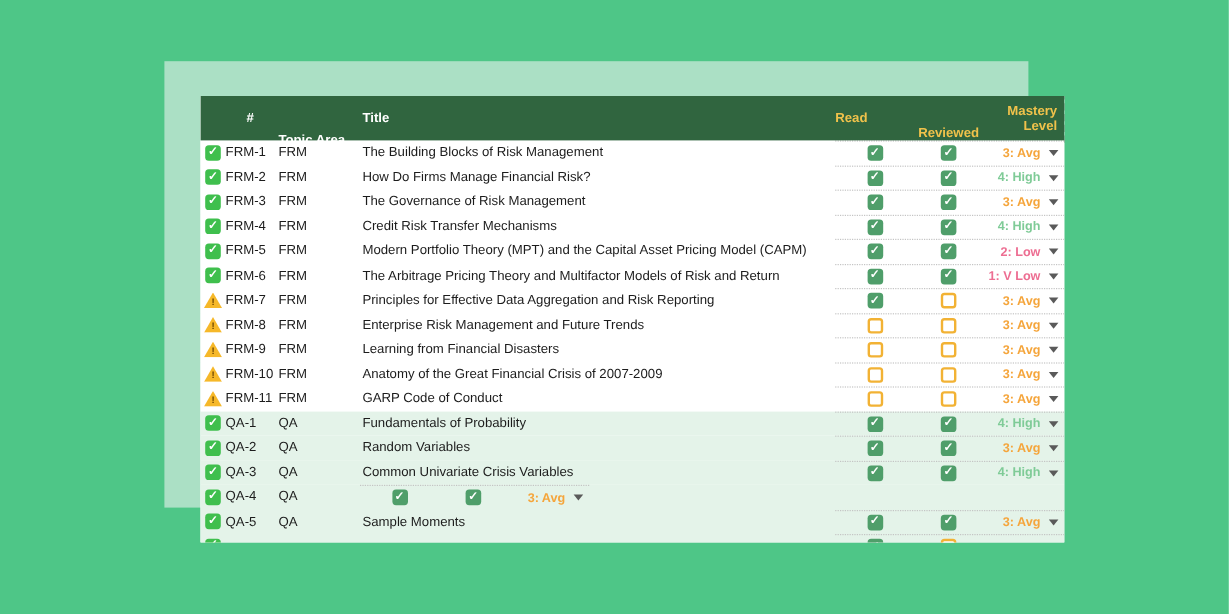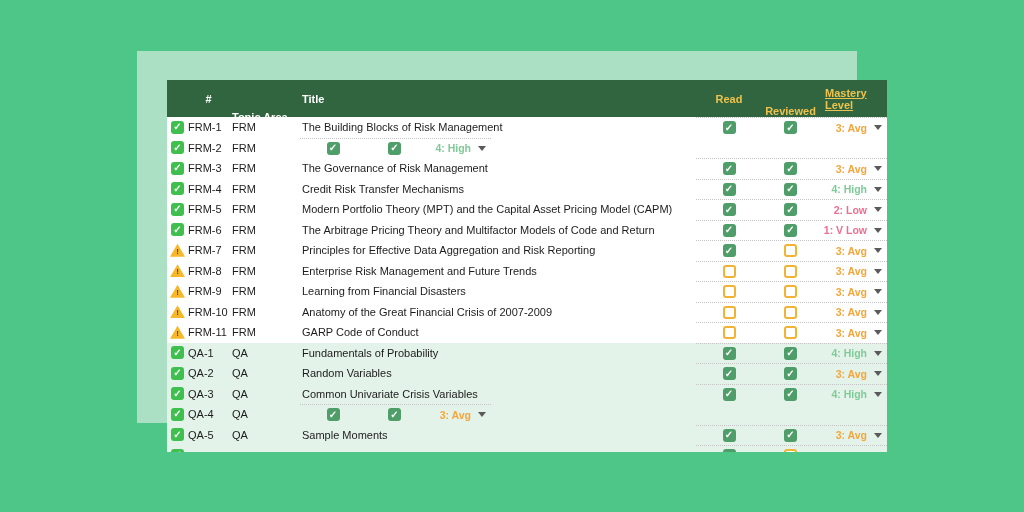--- a/index.html
+++ b/index.html
@@ -20,23 +20,23 @@
   .thead{
     position:relative;display:flex;align-items:center;height:37px;
     background:var(--header_bg,#30653F);
     color:#ffffff;font-size:11px;font-weight:700;box-sizing:border-box;
   }
   .hc{box-sizing:border-box;}
   .c-status{width:21px;flex:none;}
   .c-num{width:41px;flex:none;text-align:center;}
   .c-topic{width:71px;flex:none;padding-left:3px;margin-top:36px;}
   .c-title{flex:1;padding-left:2px;}
-  .c-read{width:66px;flex:none;text-align:center;}
+  .c-read{width:66px;flex:none;text-align:left;}
   .c-rev{width:57px;flex:none;text-align:center;margin-top:24px;}
-  .c-mast{width:68px;flex:none;text-align:left;line-height:12px;padding:0 6px;text-decoration:underline;}
+  .c-mast{width:68px;flex:none;text-align:right;line-height:12px;padding:0 6px;}
   .gold{color:var(--header_gold,#F0C24B);}
   .dash{
     position:absolute;top:-3px;right:-2px;width:24px;height:40px;
     border-top:2px dashed #37422f;border-right:2px dashed #37422f;
     pointer-events:none;
   }
   
   .tbody{font-size:11px;color:var(--text_dark,#1C1C1C);}
   .row{display:flex;align-items:center;height:20.5px;background:#ffffff;}
   .row.qa{background:var(--row_alt_bg,#E4F3E9);}
@@ -128,20 +128,21 @@
         </div>
       </div>
       <div class="row">
         <div class="cell status">
           <div class="st done">
             <span>✓</span>
           </div>
         </div>
         <div class="cell num">FRM-2</div>
         <div class="cell topic">FRM</div>
+        <div class="cell title">How Do Firms Manage Financial Risk?</div>
         <div class="right">
           <div class="cell read">
             <div class="cb on">
               <span>✓</span>
             </div>
           </div>
           <div class="cell rev">
             <div class="cb on">
               <span>✓</span>
             </div>
@@ -231,21 +232,21 @@
         </div>
       </div>
       <div class="row">
         <div class="cell status">
           <div class="st done">
             <span>✓</span>
           </div>
         </div>
         <div class="cell num">FRM-6</div>
         <div class="cell topic">FRM</div>
-        <div class="cell title">The Arbitrage Pricing Theory and Multifactor Models of Code and Return</div>
+        <div class="cell title">The Arbitrage Pricing Theory and Multifactor Models of Risk and Return</div>
         <div class="right">
           <div class="cell read">
             <div class="cb on">
               <span>✓</span>
             </div>
           </div>
           <div class="cell rev">
             <div class="cb on">
               <span>✓</span>
             </div>

